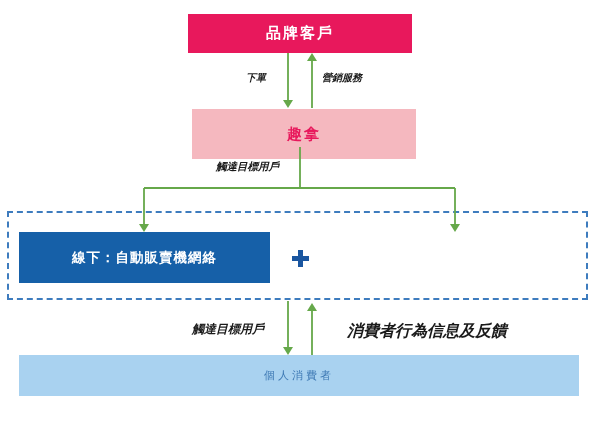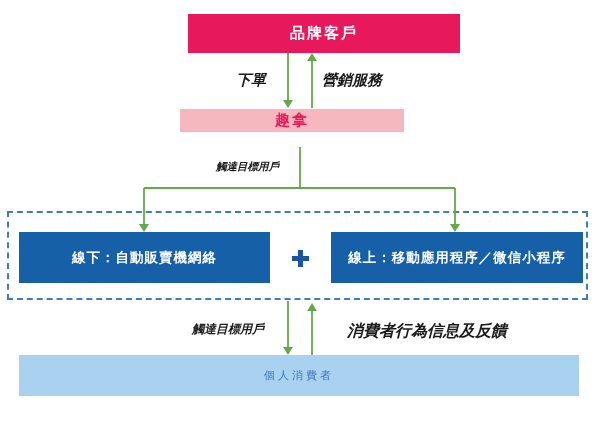--- a/index.html
+++ b/index.html
@@ -17,27 +17,27 @@
   }
   .box {
     position: absolute;
     display: flex;
     align-items: center;
     justify-content: center;
     text-align: center;
     box-sizing: border-box;
   }
   .box-brand {
-    left: 188px; top: 14px; width: 272px; height: 39px;
+    left: 188px; top: 14px; width: 224px; height: 39px;
     background: #e8185c;
     color: #ffffff;
     font-size: 15px; font-weight: bold; letter-spacing: 2px;
   }
   .box-company {
-    left: 180px; top: 109px; width: 224px; height: 23px;
+    left: 192px; top: 109px; width: 224px; height: 50px;
     background: #f5b8bf;
     color: #e8185c;
     font-size: 15px; font-weight: bold; letter-spacing: 2px;
   }
   .dashed-zone {
     position: absolute;
     left: 7px; top: 211px; width: 581px; height: 89px;
     border: 2px dashed #3e7cbe;
     box-sizing: border-box;
     background: transparent;
@@ -68,21 +68,21 @@
     left: 0; top: 6px; width: 17px; height: 5px;
     background: #1a56a0;
   }
   .plus-icon::after {
     content: ""; position: absolute;
     left: 6px; top: 0; width: 5px; height: 17px;
     background: #1a56a0;
   }
   .edge-label {
     position: absolute;
-    font-size: 15px;
+    font-size: 10px;
     font-weight: bold;
     font-style: italic;
     color: #1a1a1a;
     white-space: nowrap;
   }
   .lbl-order    { left: 205px; top: 71px; width: 61px; text-align: right; }
   .lbl-marketing{ left: 322px; top: 71px; font-style: italic; }
   .lbl-deploy   { left: 216px; top: 160px; font-size: 10.5px; }
   .lbl-reach    { left: 192px; top: 321px; font-size: 12px; }
   .lbl-feedback { left: 347px; top: 321px; font-size: 16px; }
@@ -112,24 +112,20 @@
 
   <div class="dashed-zone"></div>
 
   <div class="box box-blue box-offline">
     <span>線下：</span>
     <span>自動販賣機網絡</span>
   </div>
 
   <div class="plus-icon"></div>
 
-  <div class="box box-blue box-online">
-    <span>線上：</span>
-    <span>移動應用程序／微信小程序</span>
-  </div>
 
   <div class="edge-label lbl-reach">觸達目標用戶</div>
   <div class="edge-label lbl-feedback">消費者行為信息及反饋</div>
 
   <div class="box box-consumer">
     <span>個人消費者</span>
   </div>
 
   <svg class="edges-svg" width="601" height="421" viewBox="0 0 601 421">
     <path fill="none" stroke="#66a84a" stroke-width="1.8" d="M288 53 V100 M312 61 V108 M300 147 V188 M144 188 H455 M144 188 V224 M455 188 V224 M288 301 V347 M312 311 V355"></path>

